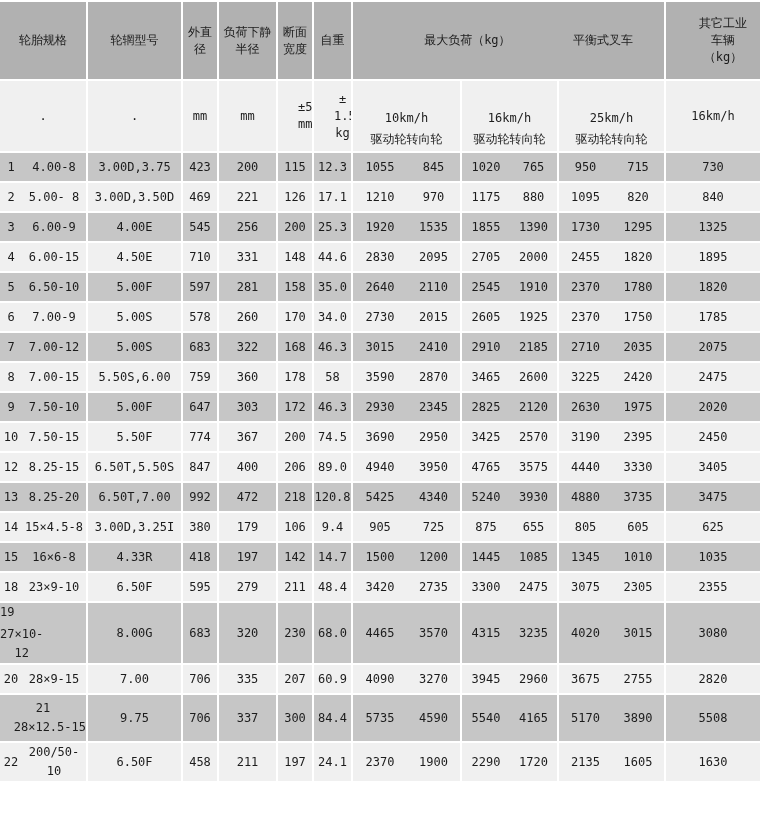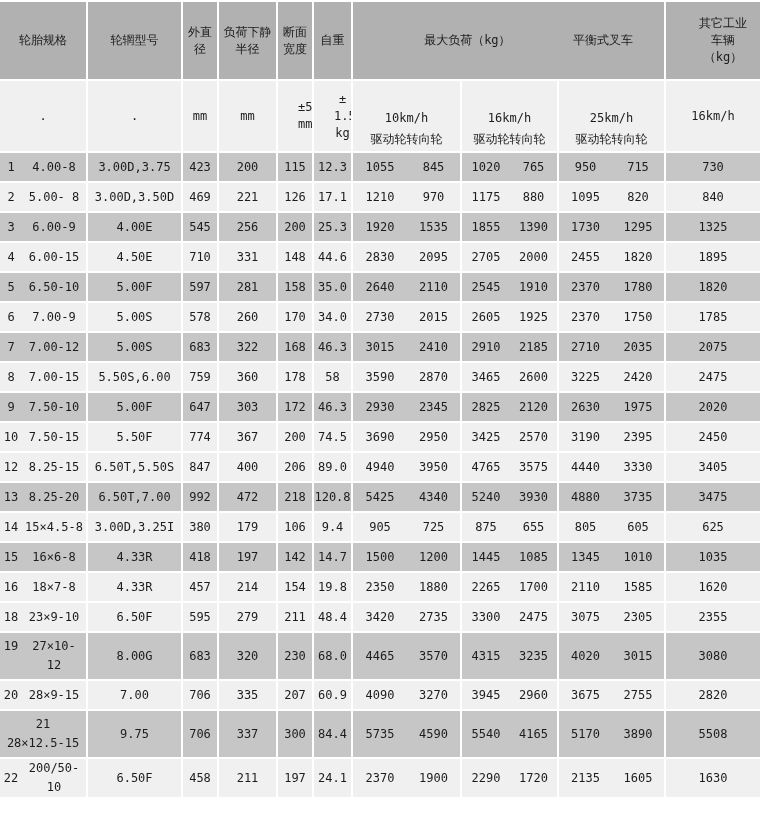--- a/index.html
+++ b/index.html
@@ -30,24 +30,24 @@
   tbody tr.tall td{height:48px;}
   tbody tr.g td{background:#c6c6c6;}
   tbody tr.l td{background:#f0f0f0;}
   .pre{white-space:pre-line;line-height:17px;padding-left:20px;}
   .mlwrap{display:flex;justify-content:space-around;align-items:center;height:77px;padding-left:40px;}
   .grp .spd{line-height:21px;margin-top:25px;}
   .grp .ws{display:flex;justify-content:center;line-height:21px;}
   .specwrap{display:flex;align-items:center;width:100%;}
   .rownum{flex:0 0 22px;text-align:center;line-height:19px;}
   .spectext{flex:1;text-align:center;white-space:pre-line;line-height:19px;}
-  tr.tall .specwrap{align-items:flex-start;}
+  tr.tall .specwrap{align-items:flex-start;flex-direction:column;}
   .specwrap.stacked{display:block;text-align:center;}
   .specwrap.stacked .rownum{display:block;width:100%;flex:none;}
-  .specwrap.stacked .spectext{display:block;}
+  .specwrap.stacked .spectext{display:block;text-align:right;}
 </style>
 </head>
 <body>
 
 <table>
   <colgroup>
     <col style="width:88px">
       <col style="width:95px">
       <col style="width:36px">
       <col style="width:59px">
@@ -390,40 +390,20 @@
         <td class="bR">1200</td>
         <td>1445</td>
         <td class="bR">1085</td>
         <td>1345</td>
         <td class="bR">1010</td>
         <td>1035</td>
       </tr>
       <tr class="l">
         <td class="bR">
           <div class="specwrap">
-            <span class="rownum">16</span>
-            <span class="spectext">18×7-8</span>
-          </div>
-        </td>
-        <td class="bR">4.33R</td>
-        <td class="bR">457</td>
-        <td class="bR">214</td>
-        <td class="bR">154</td>
-        <td class="bR">19.8</td>
-        <td>2350</td>
-        <td class="bR">1880</td>
-        <td>2265</td>
-        <td class="bR">1700</td>
-        <td>2110</td>
-        <td class="bR">1585</td>
-        <td>1620</td>
-      </tr>
-      <tr class="l">
-        <td class="bR">
-          <div class="specwrap">
             <span class="rownum">18</span>
             <span class="spectext">23×9-10</span>
           </div>
         </td>
         <td class="bR">6.50F</td>
         <td class="bR">595</td>
         <td class="bR">279</td>
         <td class="bR">211</td>
         <td class="bR">48.4</td>
         <td>3420</td>

